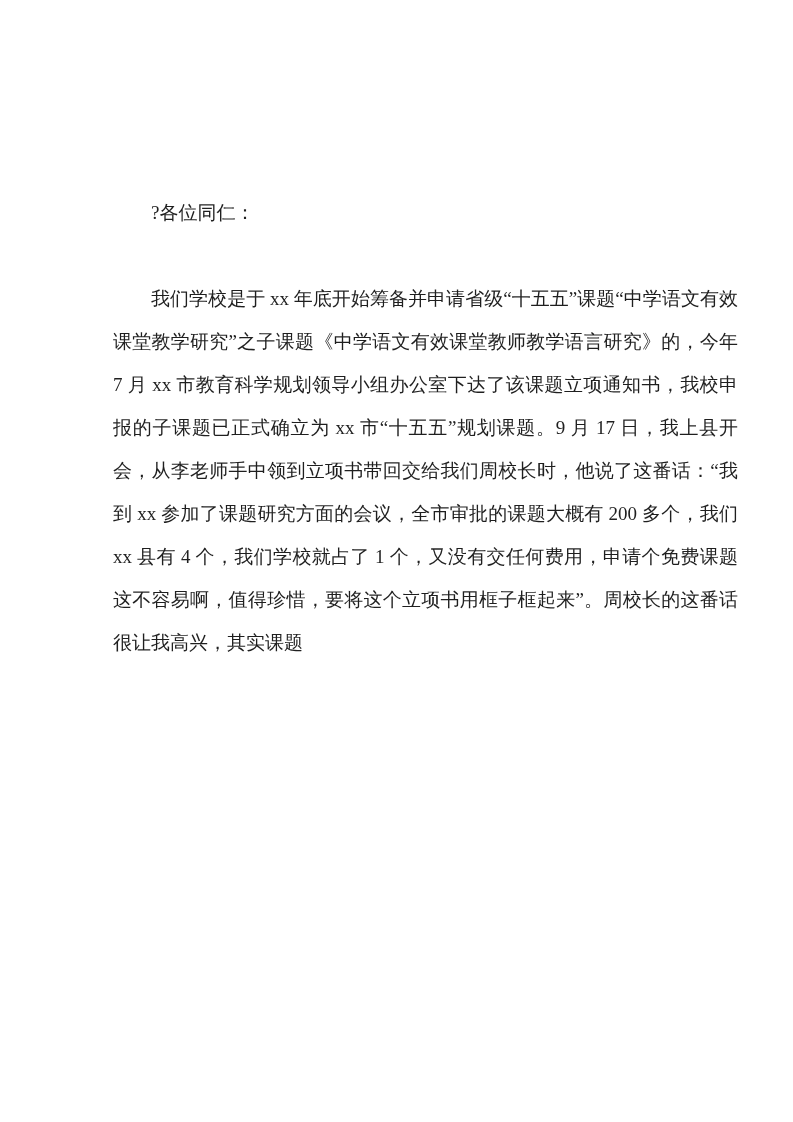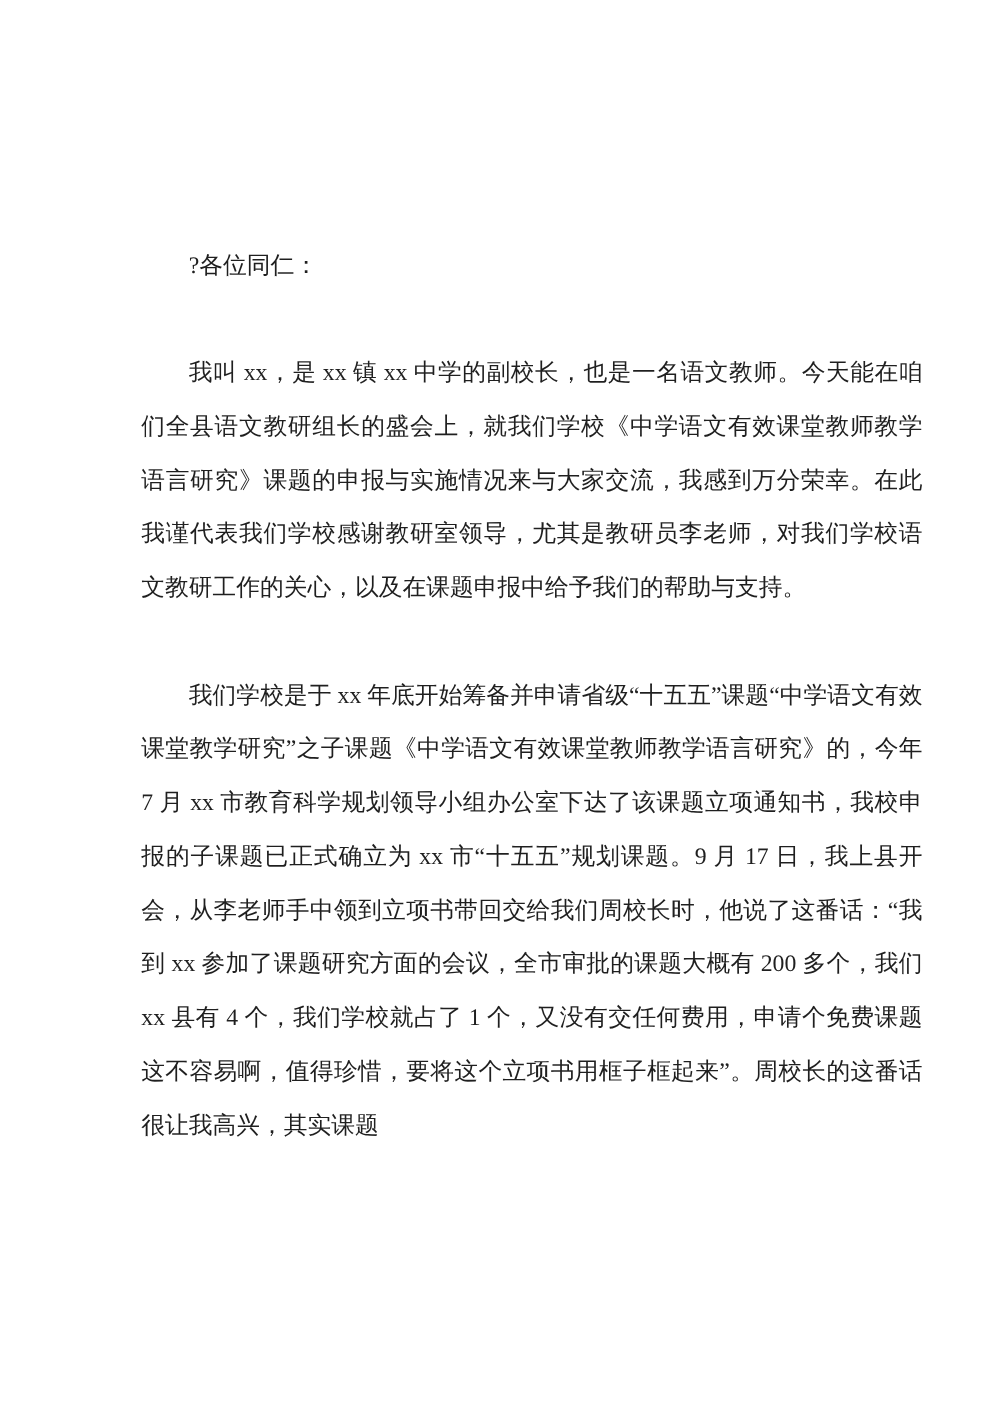--- a/index.html
+++ b/index.html
@@ -27,16 +27,15 @@
     margin: 0 0 43px 0;
     word-break: break-all;
   }
 </style>
 </head>
 <body>
 
 <div class="page">
   <div id="document-body">
       <p class="para">?各位同仁：</p>
-      <p class="para">我叫 xx，是 xx 镇 xx 中学的副校长，也是一名语文教师。今天能在咱们全县语文教研组长的盛会上，就我们学校《中学语文有效课堂教师教学语言研究》课题的申报与实施情况来与大家交流，我感到万分荣幸。在此我谨代表我们学校感谢教研室领导，尤其是教研员李老师，对我们学校语文教研工作的关心，以及在课题申报中给予我们的帮助与支持。</p>
       <p class="para">我们学校是于 xx 年底开始筹备并申请省级“十五五”课题“中学语文有效课堂教学研究”之子课题《中学语文有效课堂教师教学语言研究》的，今年 7 月 xx 市教育科学规划领导小组办公室下达了该课题立项通知书，我校申报的子课题已正式确立为 xx 市“十五五”规划课题。9 月 17 日，我上县开会，从李老师手中领到立项书带回交给我们周校长时，他说了这番话：“我到 xx 参加了课题研究方面的会议，全市审批的课题大概有 200 多个，我们 xx 县有 4 个，我们学校就占了 1 个，又没有交任何费用，申请个免费课题这不容易啊，值得珍惜，要将这个立项书用框子框起来”。周校长的这番话很让我高兴，其实课题</p>
     </div>
 </div>
 
 </body></html>

